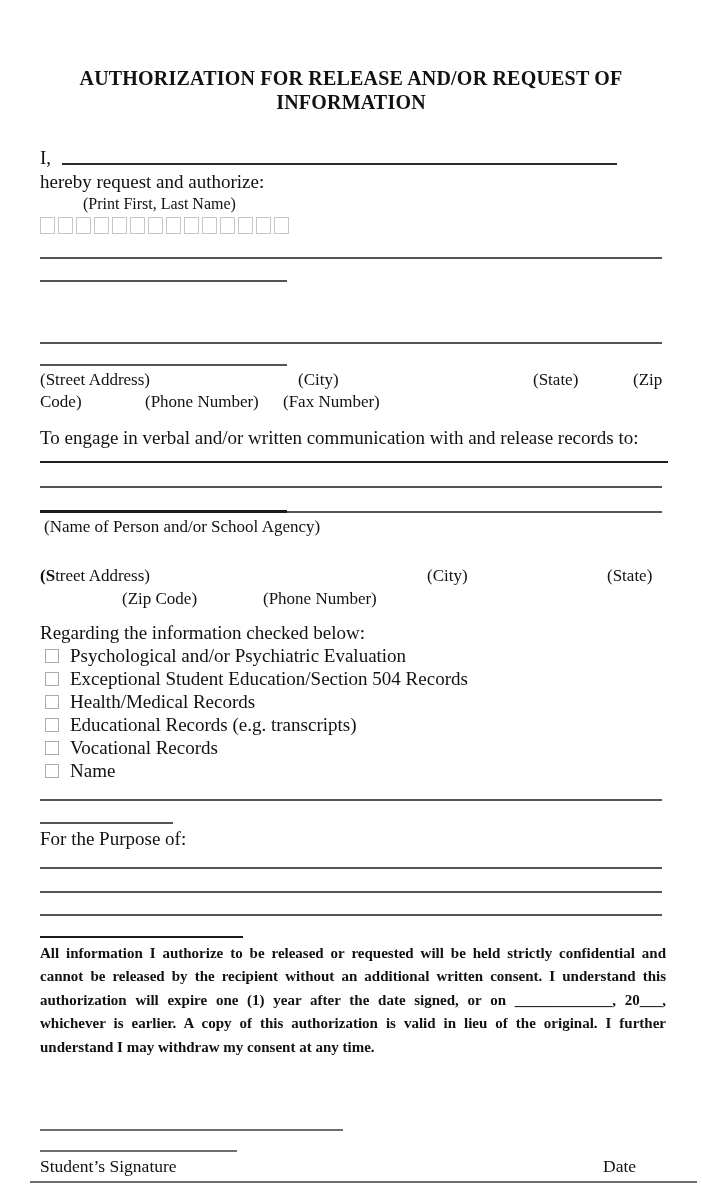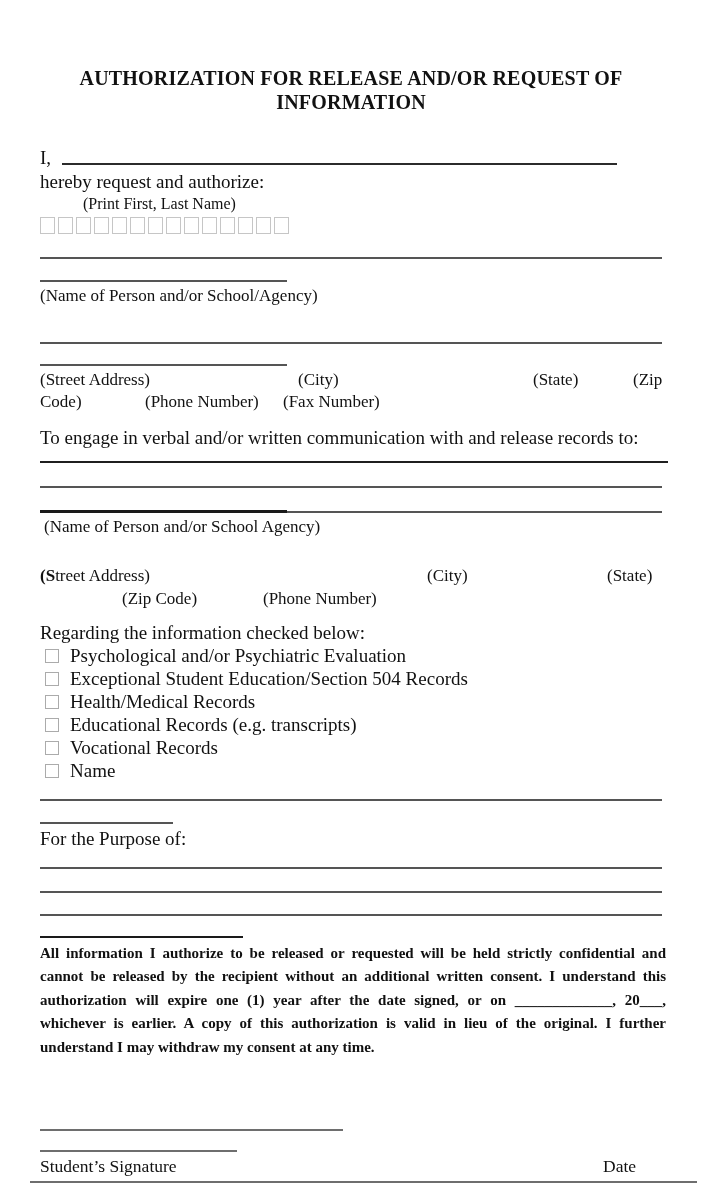--- a/index.html
+++ b/index.html
@@ -54,21 +54,20 @@
       <span class="tofu"></span>
       <span class="tofu"></span>
       <span class="tofu"></span>
       <span class="tofu"></span>
       <span class="tofu"></span>
       <span class="tofu"></span>
     </div>
 
   <div class="abs hline" style="left:40px; top:257px; width:622px;"></div>
   <div class="abs hline" style="left:40px; top:280px; width:247px;"></div>
-  <div class="abs lbl" style="left:40px; top:285px;">(Name of Person and/or School/Agency)</div>
 
   <div class="abs hline" style="left:40px; top:342px; width:622px;"></div>
   <div class="abs hline" style="left:40px; top:364px; width:247px;"></div>
   <span class="abs lbl" style="left:40px; top:369px;">(Street Address)</span>
   <span class="abs lbl" style="left:298px; top:369px;">(City)</span>
   <span class="abs lbl" style="left:533px; top:369px;">(State)</span>
   <span class="abs lbl" style="left:633px; top:369px;">(Zip</span>
   <span class="abs lbl" style="left:40px; top:391px;">Code)</span>
   <span class="abs lbl" style="left:145px; top:391px;">(Phone Number)</span>
   <span class="abs lbl" style="left:283px; top:391px;">(Fax Number)</span>

